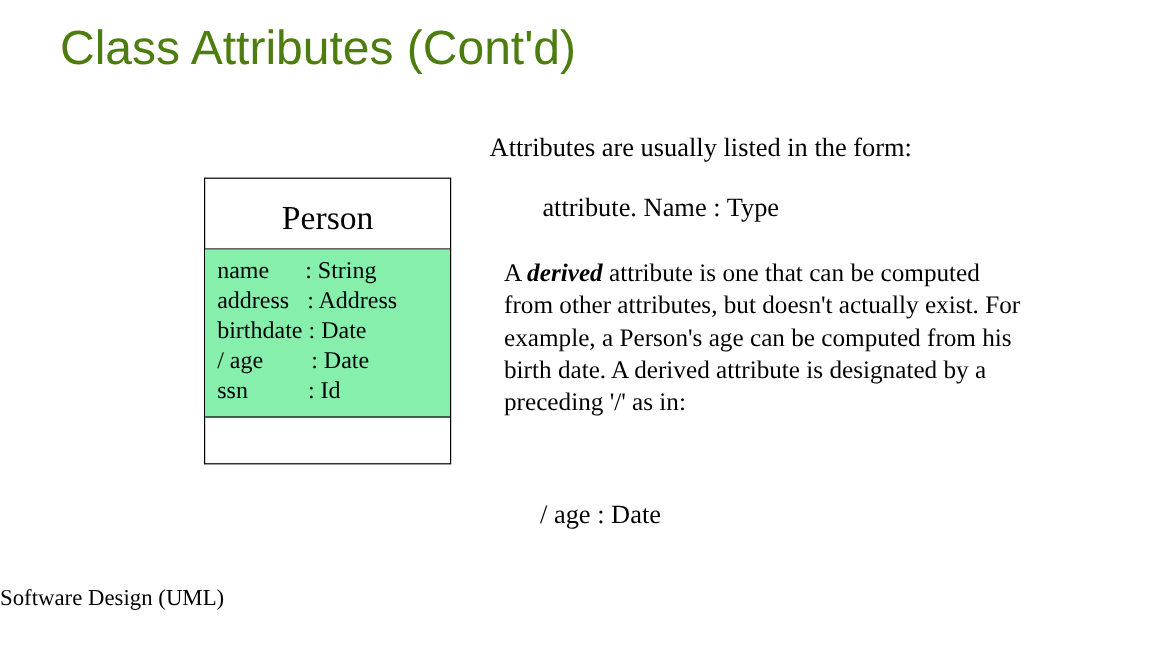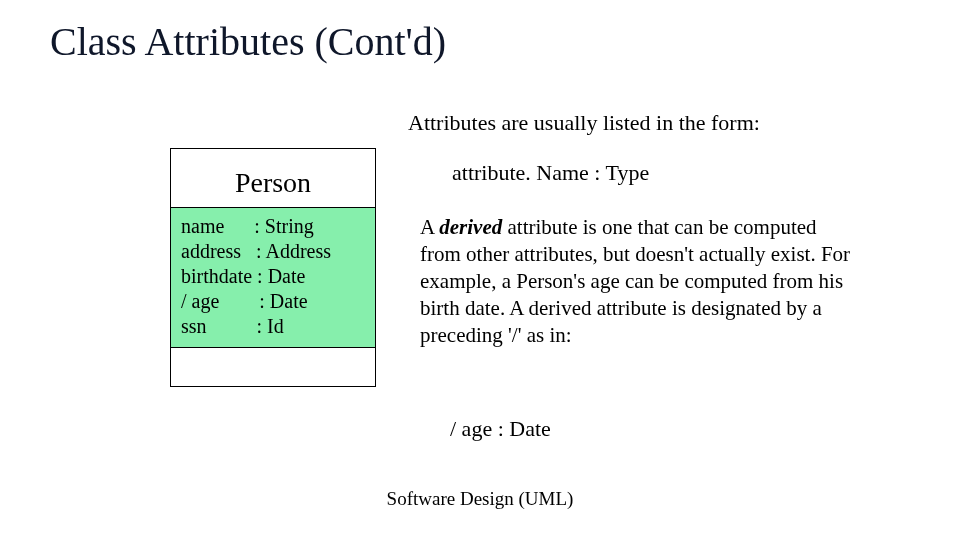--- a/index.html
+++ b/index.html
@@ -14,24 +14,24 @@
   .slide {
     position: relative;
     width: 960px;
     height: 540px;
     box-sizing: border-box;
   }
   .title {
     position: absolute;
     left: 50px;
     top: 18px;
-    font-family: Liberation Serif, serif;
+    font-family: Liberation Sans, sans-serif;
     font-size: 40px;
     font-weight: 400;
-    color: #0f172a;
+    color: #4d7c0f;
   }
   .intro {
     position: absolute;
     left: 408px;
     top: 110px;
     font-size: 22px;
   }
   .uml-box {
     position: absolute;
     left: 170px;
@@ -81,21 +81,20 @@
     position: absolute;
     left: 450px;
     top: 416px;
     font-size: 22px;
   }
   .footer {
     position: absolute;
     left: 0;
     width: 960px;
     top: 488px;
-    text-align: center;
     font-size: 19px;
   }
 </style>
 </head>
 <body>
 
 <div class="slide">
 
   <div class="title">Class Attributes (Cont'd)</div>
 

